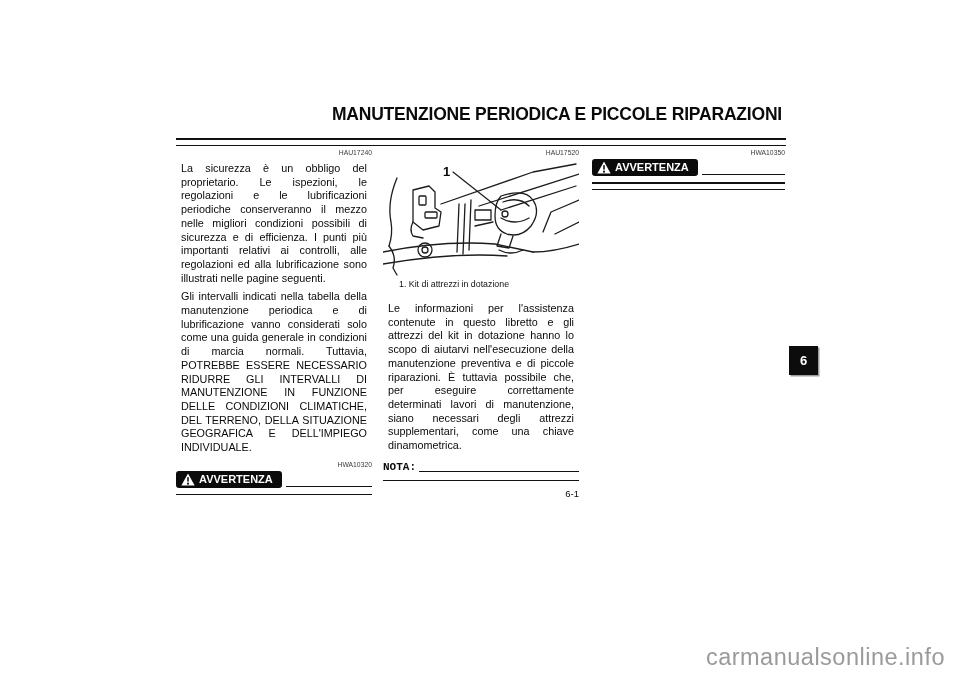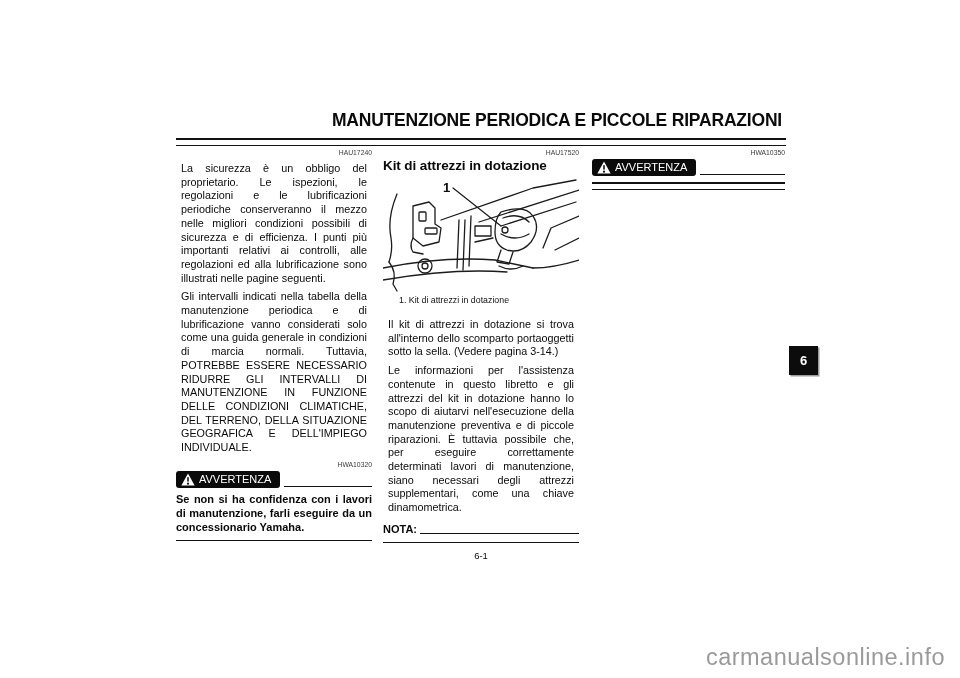--- a/index.html
+++ b/index.html
@@ -2,52 +2,52 @@
 <html><head>
 <meta charset="utf-8">
 <style>
   html,body{margin:0;padding:0;}
   body{
     width:960px;height:678px;position:relative;background:#ffffff;
     font-family:"Liberation Sans", sans-serif;color:#0a0a0a;
     -webkit-font-smoothing:antialiased;overflow:hidden;
   }
   
-  .hdr{position:absolute;left:176px;top:110px;width:610px;text-align:right;}
+  .hdr{position:absolute;left:176px;top:104px;width:610px;text-align:right;}
   .hdr-title{font-size:17.5px;font-weight:bold;letter-spacing:-0.2px;white-space:nowrap;padding-right:4px;}
   .hdr-rule{position:absolute;left:176px;top:138px;width:610px;height:5px;
     border-top:2.2px solid #111;border-bottom:1.6px solid #111;}
   
   .col{position:absolute;top:148px;}
   .col-left{left:176px;width:196px;}
   .col-mid{left:383px;width:196px;}
   .col-right{left:592px;width:193px;}
   .code{font-size:6.8px;color:#3a3a3a;text-align:right;height:9px;line-height:9px;}
   .body-txt{font-size:10.8px;line-height:13.7px;text-align:justify;}
   .body-txt p{margin:5px;}
   .warn-txt{font-size:11px;line-height:14.2px;font-weight:bold;text-align:justify;margin:4px 0 0;}
   .h2{font-size:13.5px;font-weight:bold;margin:1px 0 3px;letter-spacing:-0.1px;white-space:nowrap;}
   
   .warn-row{display:flex;margin-top:2px;}
   .warn-badge{display:inline-flex;align-items:center;gap:4px;background:#0b0b0b;color:#fff;
-    font-weight:normal;font-size:11px;padding:2px 9px 2px 5px;border-radius:3px;line-height:13px;}
+    font-weight:bold;font-size:11px;padding:2px 9px 2px 5px;border-radius:3px;line-height:13px;}
   .warn-row .tail{flex:1;border-bottom:1.6px solid #111;margin-bottom:1px;align-self:flex-end;margin-left:4px;}
   .tri{width:14px;height:13px;display:block;}
   
   .nota-row{display:flex;margin-top:8px;}
-  .nota-label{font-size:11px;font-weight:bold;line-height:13px;}
+  .nota-label{font-size:11px;font-weight:bold;line-height:13px;font-family:Liberation Mono, monospace;}
   .nota-row .tail{flex:1;border-bottom:1.4px solid #111;margin-bottom:2px;align-self:flex-end;margin-left:3px;}
   
   .sep{border-top:1.7px solid #111;margin-top:6px;}
   .sep-double{height:4.5px;border-top:2.2px solid #111;border-bottom:1.1px solid #111;margin-top:6px;}
   
   .figure{margin:3px 0 0;}
   .figure svg{display:block;}
   .fig-caption{font-size:8.8px;color:#111;margin:3px 16px 13px;}
-  .page-num{text-align:center;font-size:9.5px;margin-top:7px;}
+  .page-num{text-align:right;font-size:9.5px;margin-top:7px;}
   
   .chapter-tab{position:absolute;left:789px;top:346px;width:29px;height:29px;background:#0c0c0c;
     color:#fff;font-size:13px;font-weight:bold;display:flex;align-items:center;justify-content:center;
     box-shadow:1.5px 1.5px 0 #9b9b9b;}
   
   .watermark{position:absolute;right:15px;top:644px;font-size:23.5px;color:#9a9a9a;letter-spacing:0.5px;text-align:center;}
   .mt3{margin-top:3px;}
 </style>
 </head>
 <body>
@@ -68,27 +68,25 @@
     <span class="warn-badge">
       <svg class="tri" viewBox="0 0 20 18">
         <path d="M10 0.5 L19.5 17.5 L0.5 17.5 Z" fill="#ffffff"></path>
         <rect x="8.9" y="5.6" width="2.2" height="6.6" rx="1" fill="#0b0b0b"></rect>
         <circle cx="10" cy="14.9" r="1.45" fill="#0b0b0b"></circle>
       </svg>
       <span>AVVERTENZA</span>
     </span>
     <span class="tail"></span>
   </div>
-  <div class="warn-txt">Se non si ha confidenza con i lavori di manutenzione, farli eseguire da un concessionario Yamaha.</div>
   <div class="sep"></div>
 </div>
 
 <div class="col col-mid">
   <div class="code">HAU17520</div>
-  <div class="h2">Kit di attrezzi in dotazione</div>
 
   <div class="figure">
     <svg width="196" height="116" viewBox="0 0 196 116" fill="none" stroke="#1c1c1c" stroke-width="1.3" stroke-linecap="round" stroke-linejoin="round">
 
       <path d="M14 18 Q4 42 8 62 Q10 74 6 86"></path>
       <path d="M6 86 Q14 96 10 108 L14 115"></path>
 
       <path d="M193 4 L150 12 L58 44"></path>
       <path d="M196 14 L96 46"></path>
       <path d="M193 26 L118 50"></path>
@@ -123,21 +121,20 @@
       <circle cx="42" cy="90" r="7"></circle>
       <circle cx="42" cy="90" r="3"></circle>
 
       <path d="M70 12 L118 50" stroke-width="1.2"></path>
       <text x="60" y="16" font-size="13" font-weight="bold" fill="#0a0a0a" stroke="none" font-family="Liberation Sans, sans-serif">1</text>
     </svg>
   </div>
   <div class="fig-caption">1. Kit di attrezzi in dotazione</div>
 
   <div class="body-txt">
-    <p>Il kit di attrezzi in dotazione si trova all'interno dello scomparto portaoggetti sotto la sella. (Vedere pagina 3-14.)</p>
     <p>Le informazioni per l'assistenza contenute in questo libretto e gli attrezzi del kit in dotazione hanno lo scopo di aiutarvi nell'esecuzione della manutenzione preventiva e di piccole riparazioni. È tuttavia possibile che, per eseguire correttamente determinati lavori di manutenzione, siano necessari degli attrezzi supplementari, come una chiave dinamometrica.</p>
   </div>
 
   <div class="nota-row">
     <span class="nota-label">NOTA:</span>
     <span class="tail"></span>
   </div>
   <div class="sep"></div>
   <div class="page-num">6-1</div>
 </div>

